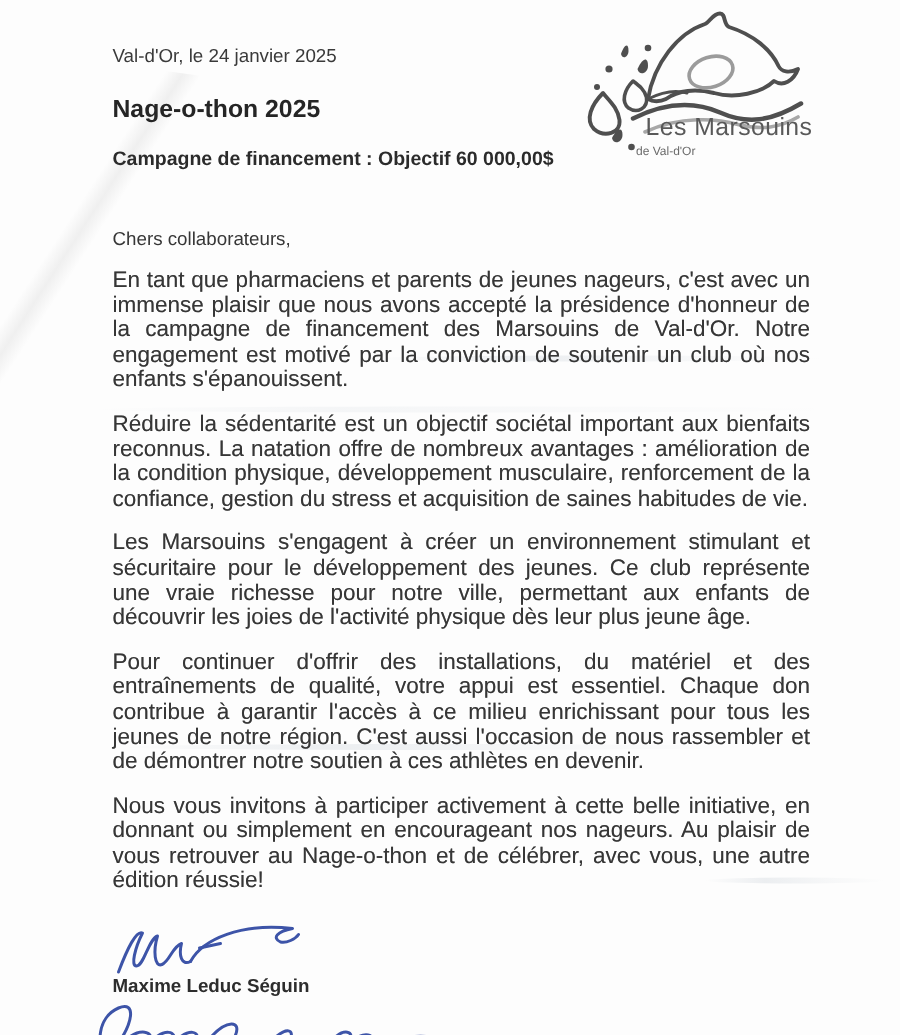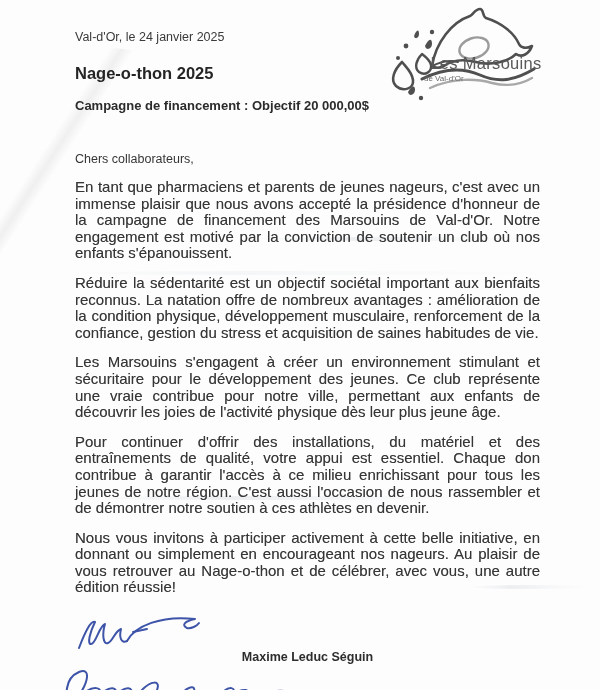--- a/index.html
+++ b/index.html
@@ -28,21 +28,21 @@
   }
   .dateline{
     margin-top:30px;
     font-size:12.5px;color:#3a3a3a;
   }
   .logo{
     position:absolute;left:388px;top:6px;width:160px;height:100px;
   }
   .logo svg{display:block;}
   .logo-text{
-    position:absolute;left:36px;top:48px;width:124px;
+    position:absolute;left:36px;top:70px;width:124px;
     color:#595959;text-align:center;
   }
   .logo-name{font-size:16.5px;letter-spacing:.3px;font-weight:500;}
   .logo-sub{font-size:8px;color:#6a6a6a;text-align:left;padding-right:10px;margin-top:1px;}
   .title{
     margin-top:20px;
     font-size:16.5px;font-weight:bold;color:#252525;
   }
   .subtitle{
     margin-top:15px;
@@ -51,21 +51,21 @@
   .salutation{
     margin-top:39px;
     font-size:12.5px;color:#363636;
   }
   .body p{
     margin:13px 0 0 0;
     font-size:15px;line-height:16.6px;
     text-align:justify;color:#363636;
     text-shadow:0 0 .4px rgba(40,40,40,.45);
   }
-  .sig-block{margin-top:0;text-align:center;}
+  .sig-block{margin-top:0;}
   .sig{display:block;}
   .sig-name{
     font-size:12.5px;font-weight:bold;color:#2d2d2d;
     margin-top:-2px;
   }
 </style>
 </head>
 <body>
 
 <div class="page">
@@ -109,28 +109,28 @@
       <div class="logo-sub">de Val-d'Or</div>
     </div>
   </div>
 
   <div class="content">
 
     <div class="dateline">Val-d'Or, le 24 janvier 2025</div>
 
     <div class="title">Nage-o-thon 2025</div>
 
-    <div class="subtitle">Campagne de financement : Objectif 20 000,00$</div>
+    <div class="subtitle">Campagne de financement : Objectif 60 000,00$</div>
 
     <div class="salutation">Chers collaborateurs,</div>
 
     <div class="body">
       <p>En tant que pharmaciens et parents de jeunes nageurs, c'est avec un immense plaisir que nous avons accepté la présidence d'honneur de la campagne de financement des Marsouins de Val-d'Or. Notre engagement est motivé par la conviction de soutenir un club où nos enfants s'épanouissent.</p>
       <p>Réduire la sédentarité est un objectif sociétal important aux bienfaits reconnus. La natation offre de nombreux avantages : amélioration de la condition physique, développement musculaire, renforcement de la confiance, gestion du stress et acquisition de saines habitudes de vie.</p>
-      <p>Les Marsouins s'engagent à créer un environnement stimulant et sécuritaire pour le développement des jeunes. Ce club représente une vraie contribue pour notre ville, permettant aux enfants de découvrir les joies de l'activité physique dès leur plus jeune âge.</p>
+      <p>Les Marsouins s'engagent à créer un environnement stimulant et sécuritaire pour le développement des jeunes. Ce club représente une vraie richesse pour notre ville, permettant aux enfants de découvrir les joies de l'activité physique dès leur plus jeune âge.</p>
       <p>Pour continuer d'offrir des installations, du matériel et des entraînements de qualité, votre appui est essentiel. Chaque don contribue à garantir l'accès à ce milieu enrichissant pour tous les jeunes de notre région. C'est aussi l'occasion de nous rassembler et de démontrer notre soutien à ces athlètes en devenir.</p>
       <p>Nous vous invitons à participer activement à cette belle initiative, en donnant ou simplement en encourageant nos nageurs. Au plaisir de vous retrouver au Nage-o-thon et de célébrer, avec vous, une autre édition réussie!</p>
     </div>
 
     <div class="sig-block" style="margin-top:16px;">
       <svg class="sig" width="140" height="40" viewBox="0 0 140 40">
         <g fill="none" stroke="#3d54a8" stroke-width="2" stroke-linecap="round" stroke-linejoin="round">
           <path d="M4,36 C10,20 16,8 20,10 C15,20 12,32 16,32 C21,32 24,14 30,12 C27,22 28,33 33,31 C38,29 40,19 46,17 C44,25 46,32 52,29"></path>
           <path d="M52,29 C60,14 86,3 120,7 C110,9 106,13 112,16 C116,17 122,14 124,11"></path>
           <path d="M58,20 L72,17"></path>

